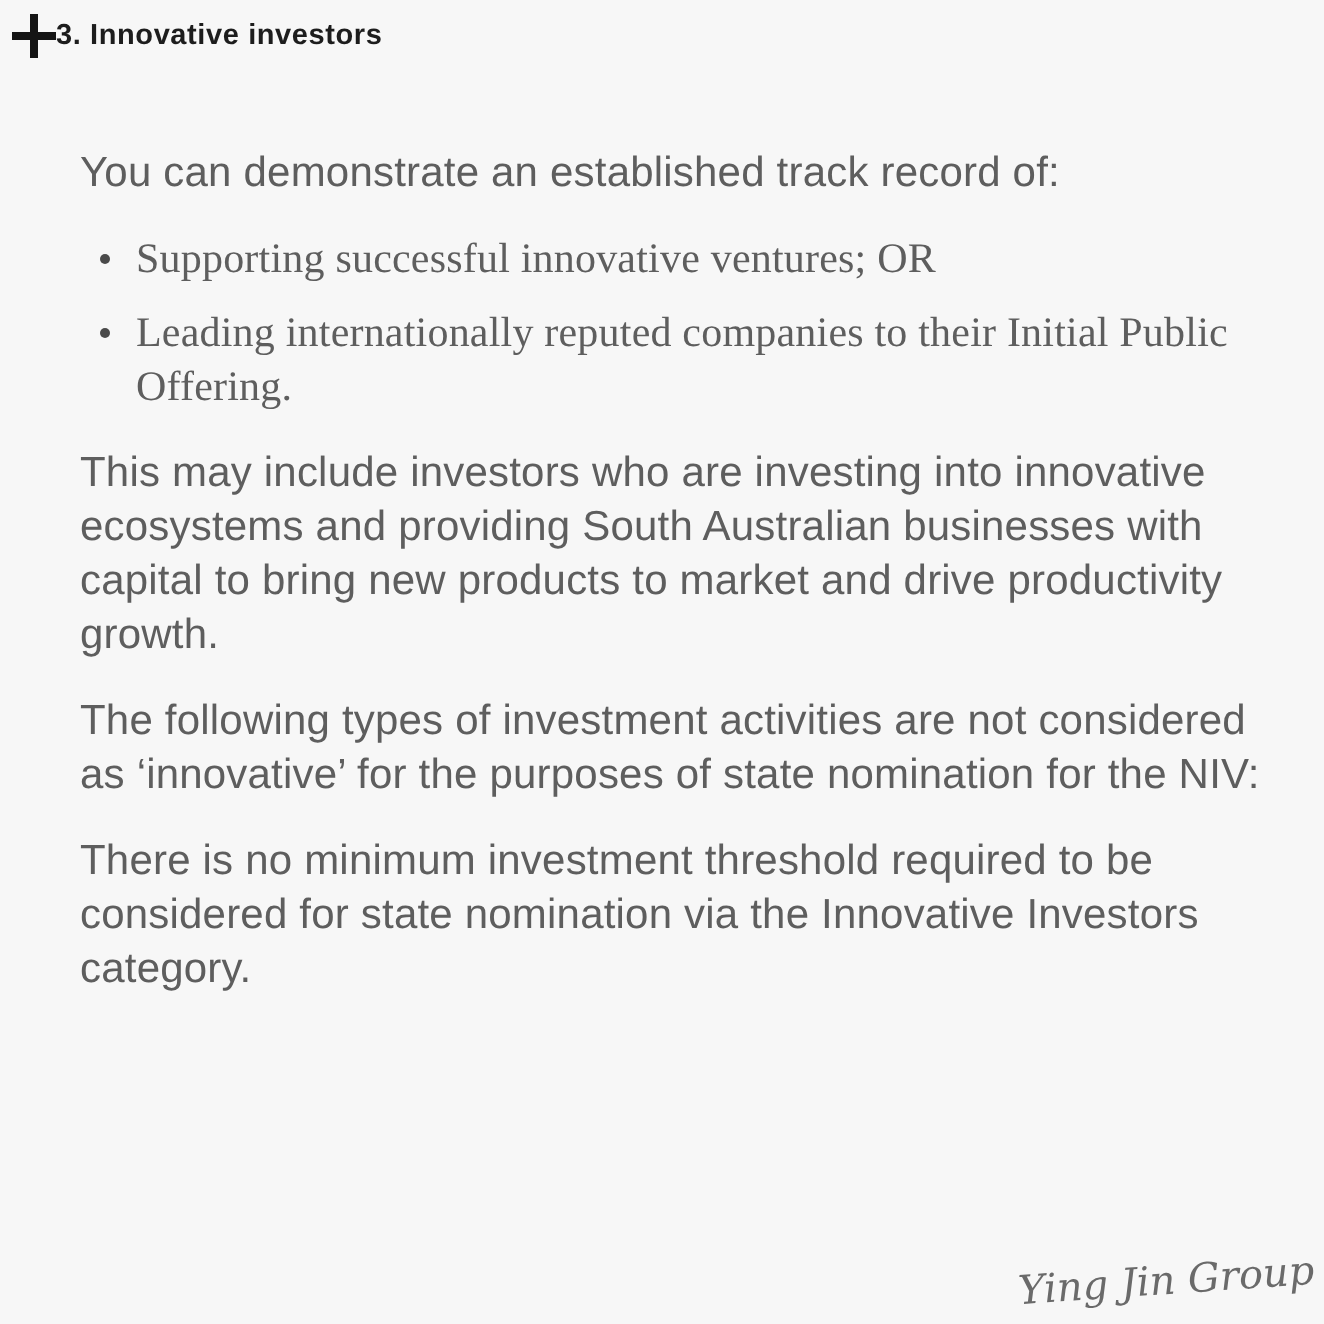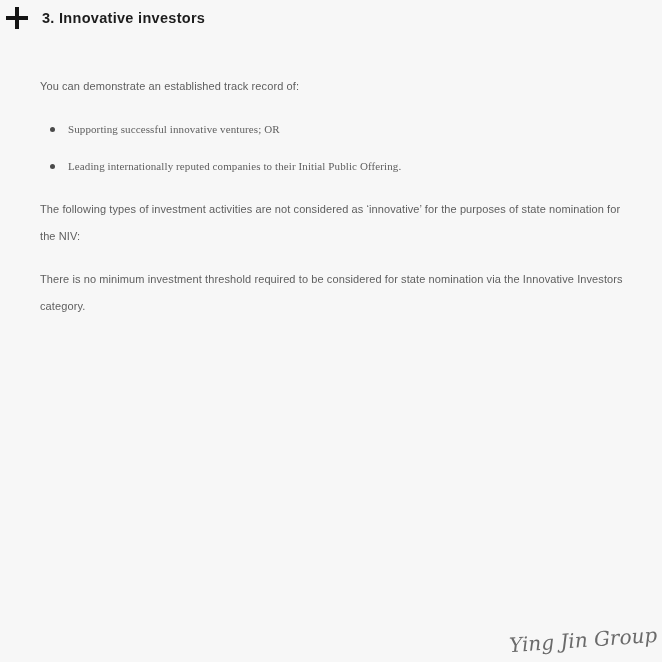--- a/index.html
+++ b/index.html
@@ -11,21 +11,20 @@
     height: 662px;
     background: #f7f7f7;
     font-family: "Liberation Sans", sans-serif;
     overflow: hidden;
     position: relative;
   }
   
   .accordion-header {
     display: flex;
     align-items: center;
-    gap: 14px;
     padding: 7px 0 0 6px;
     cursor: pointer;
   }
   .plus-icon {
     width: 22px;
     height: 22px;
     position: relative;
     flex: 0 0 auto;
   }
   .plus-icon::before {
@@ -49,21 +48,21 @@
   .accordion-title {
     font-size: 14.5px;
     font-weight: 700;
     color: #1d1d1d;
     letter-spacing: 0.3px;
   }
   
   .accordion-content {
     margin: 44px 32px 0 40px;
     color: #5e5e5e;
-    font-size: 11px;
+    font-size: 21px;
     line-height: 27px;
     letter-spacing: 0.1px;
   }
   .accordion-content p {
     margin: 0 0 16px 0;
   }
   ul.bullets {
     list-style: none;
     margin: 0 0 16px 0;
     padding: 0;
@@ -107,20 +106,21 @@
 </div>
 
 <div class="accordion-content">
   <p>You can demonstrate an established track record of:</p>
 
   <ul class="bullets">
     <li>Supporting successful innovative ventures; OR</li>
     <li>Leading internationally reputed companies to their Initial Public Offering.</li>
   </ul>
 
+  <p>This may include investors who are investing into innovative ecosystems and providing South Australian businesses with capital to bring new products to market and drive productivity growth.</p>
 
 
 
   <p>The following types of investment activities are not considered as ‘innovative’ for the purposes of state nomination for the NIV:</p>
 
   <p>There is no minimum investment threshold required to be considered for state nomination via the Innovative Investors category.</p>
 </div>
 
 <div class="watermark">Ying Jin Group</div>
 

